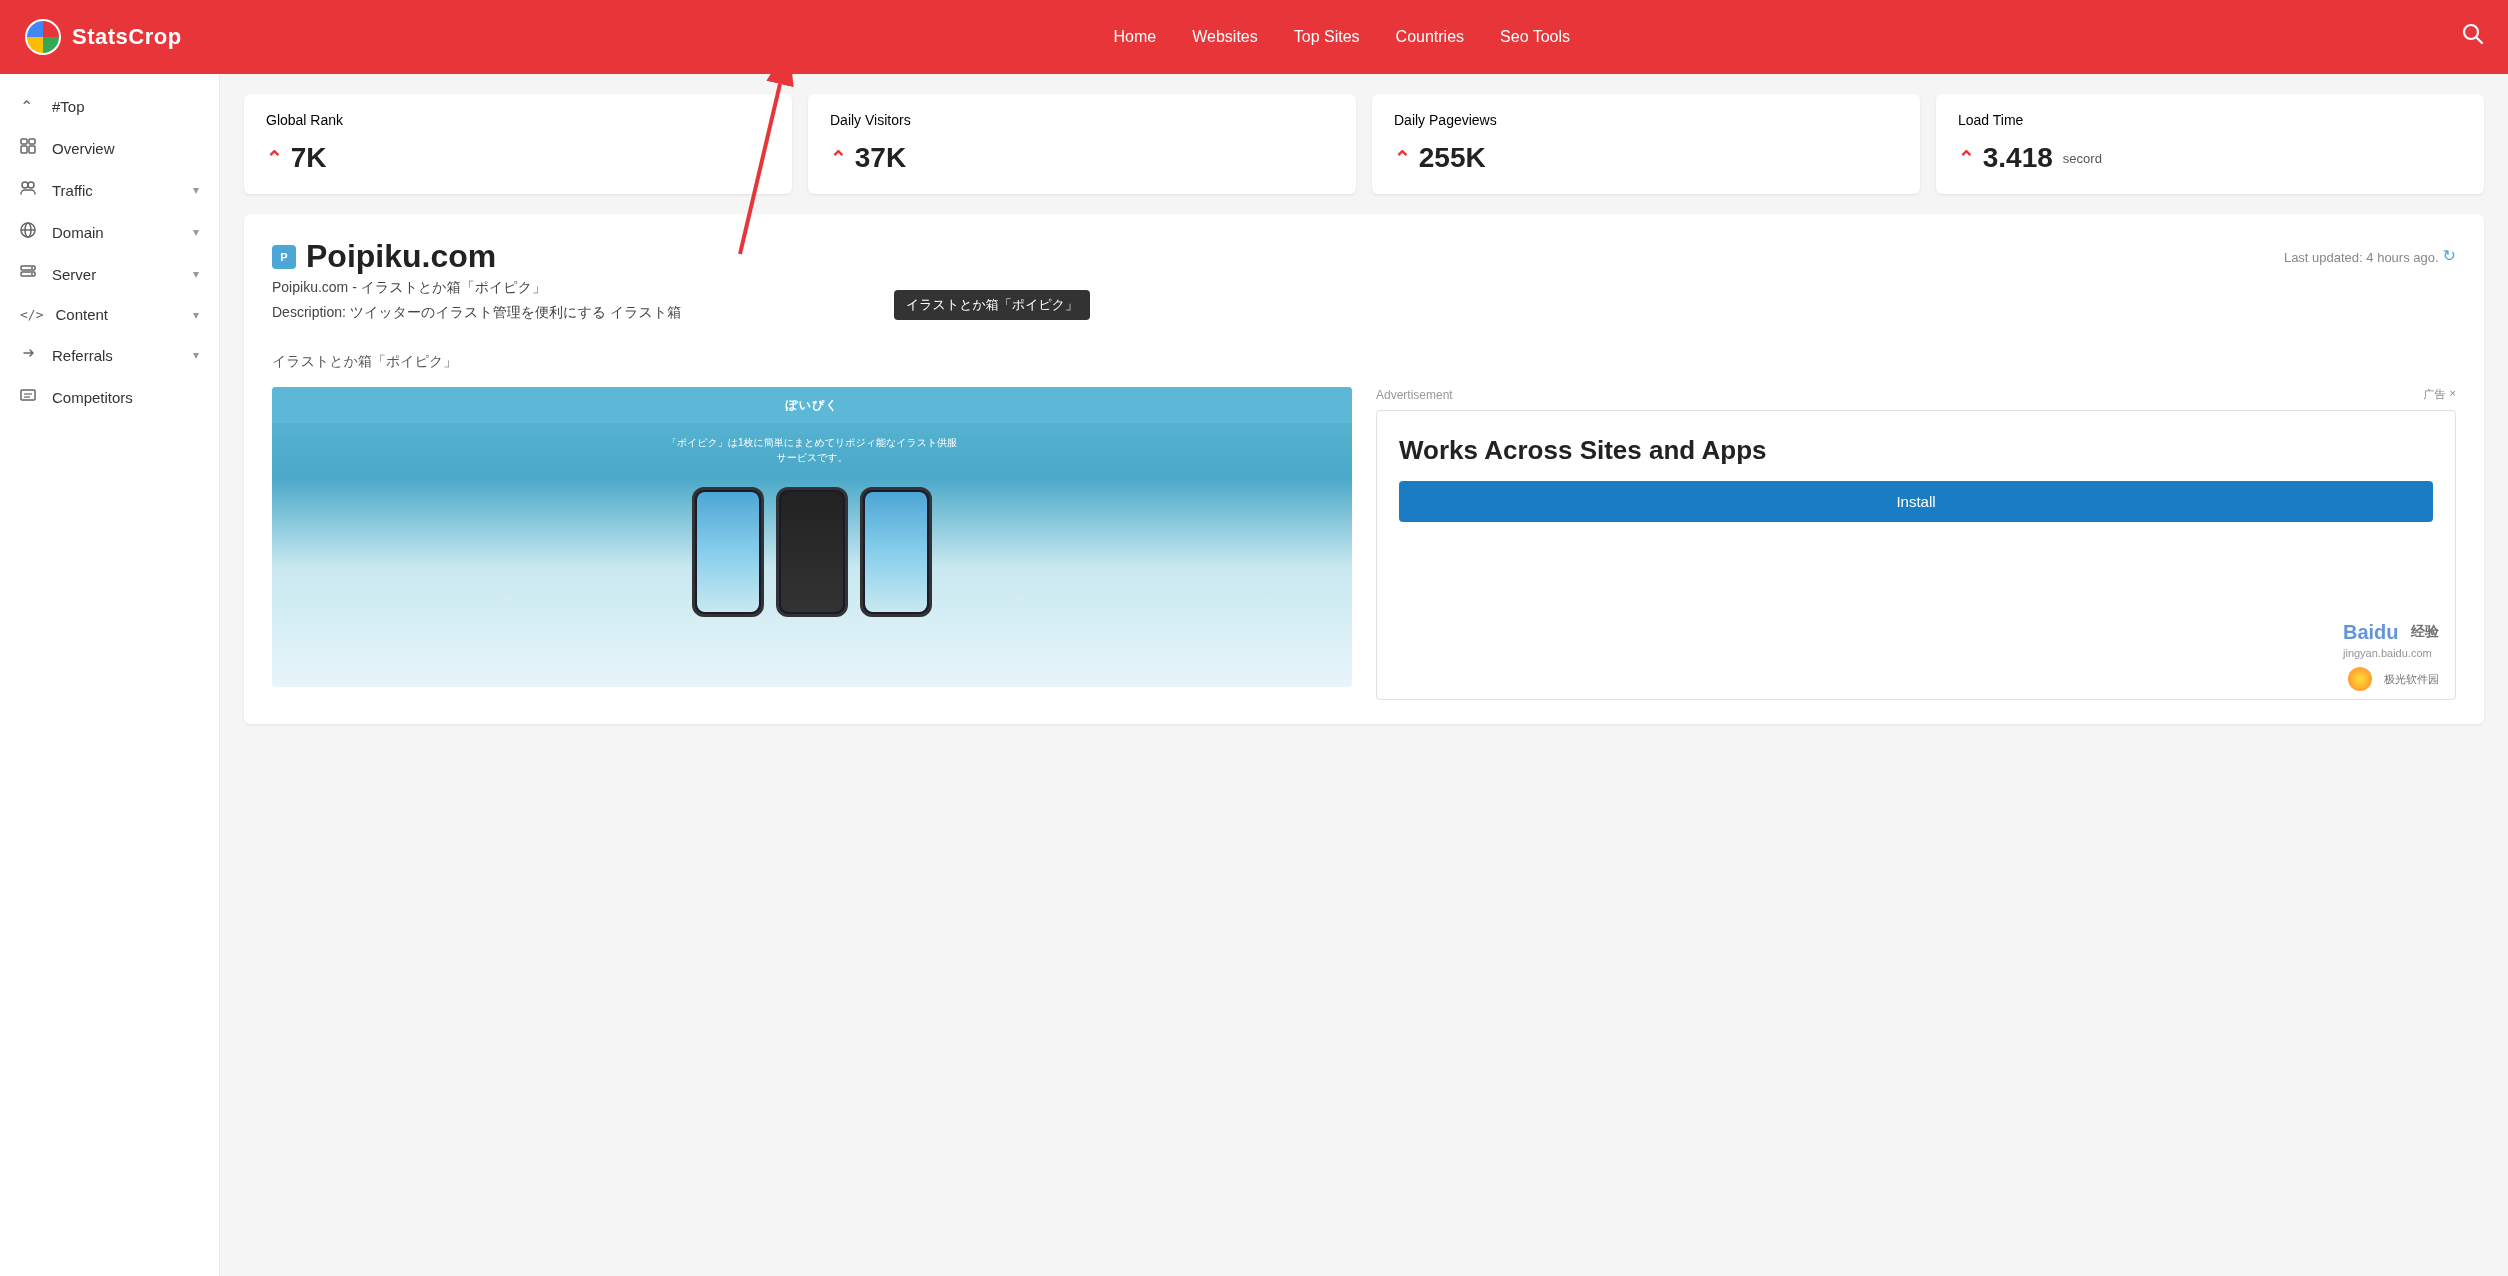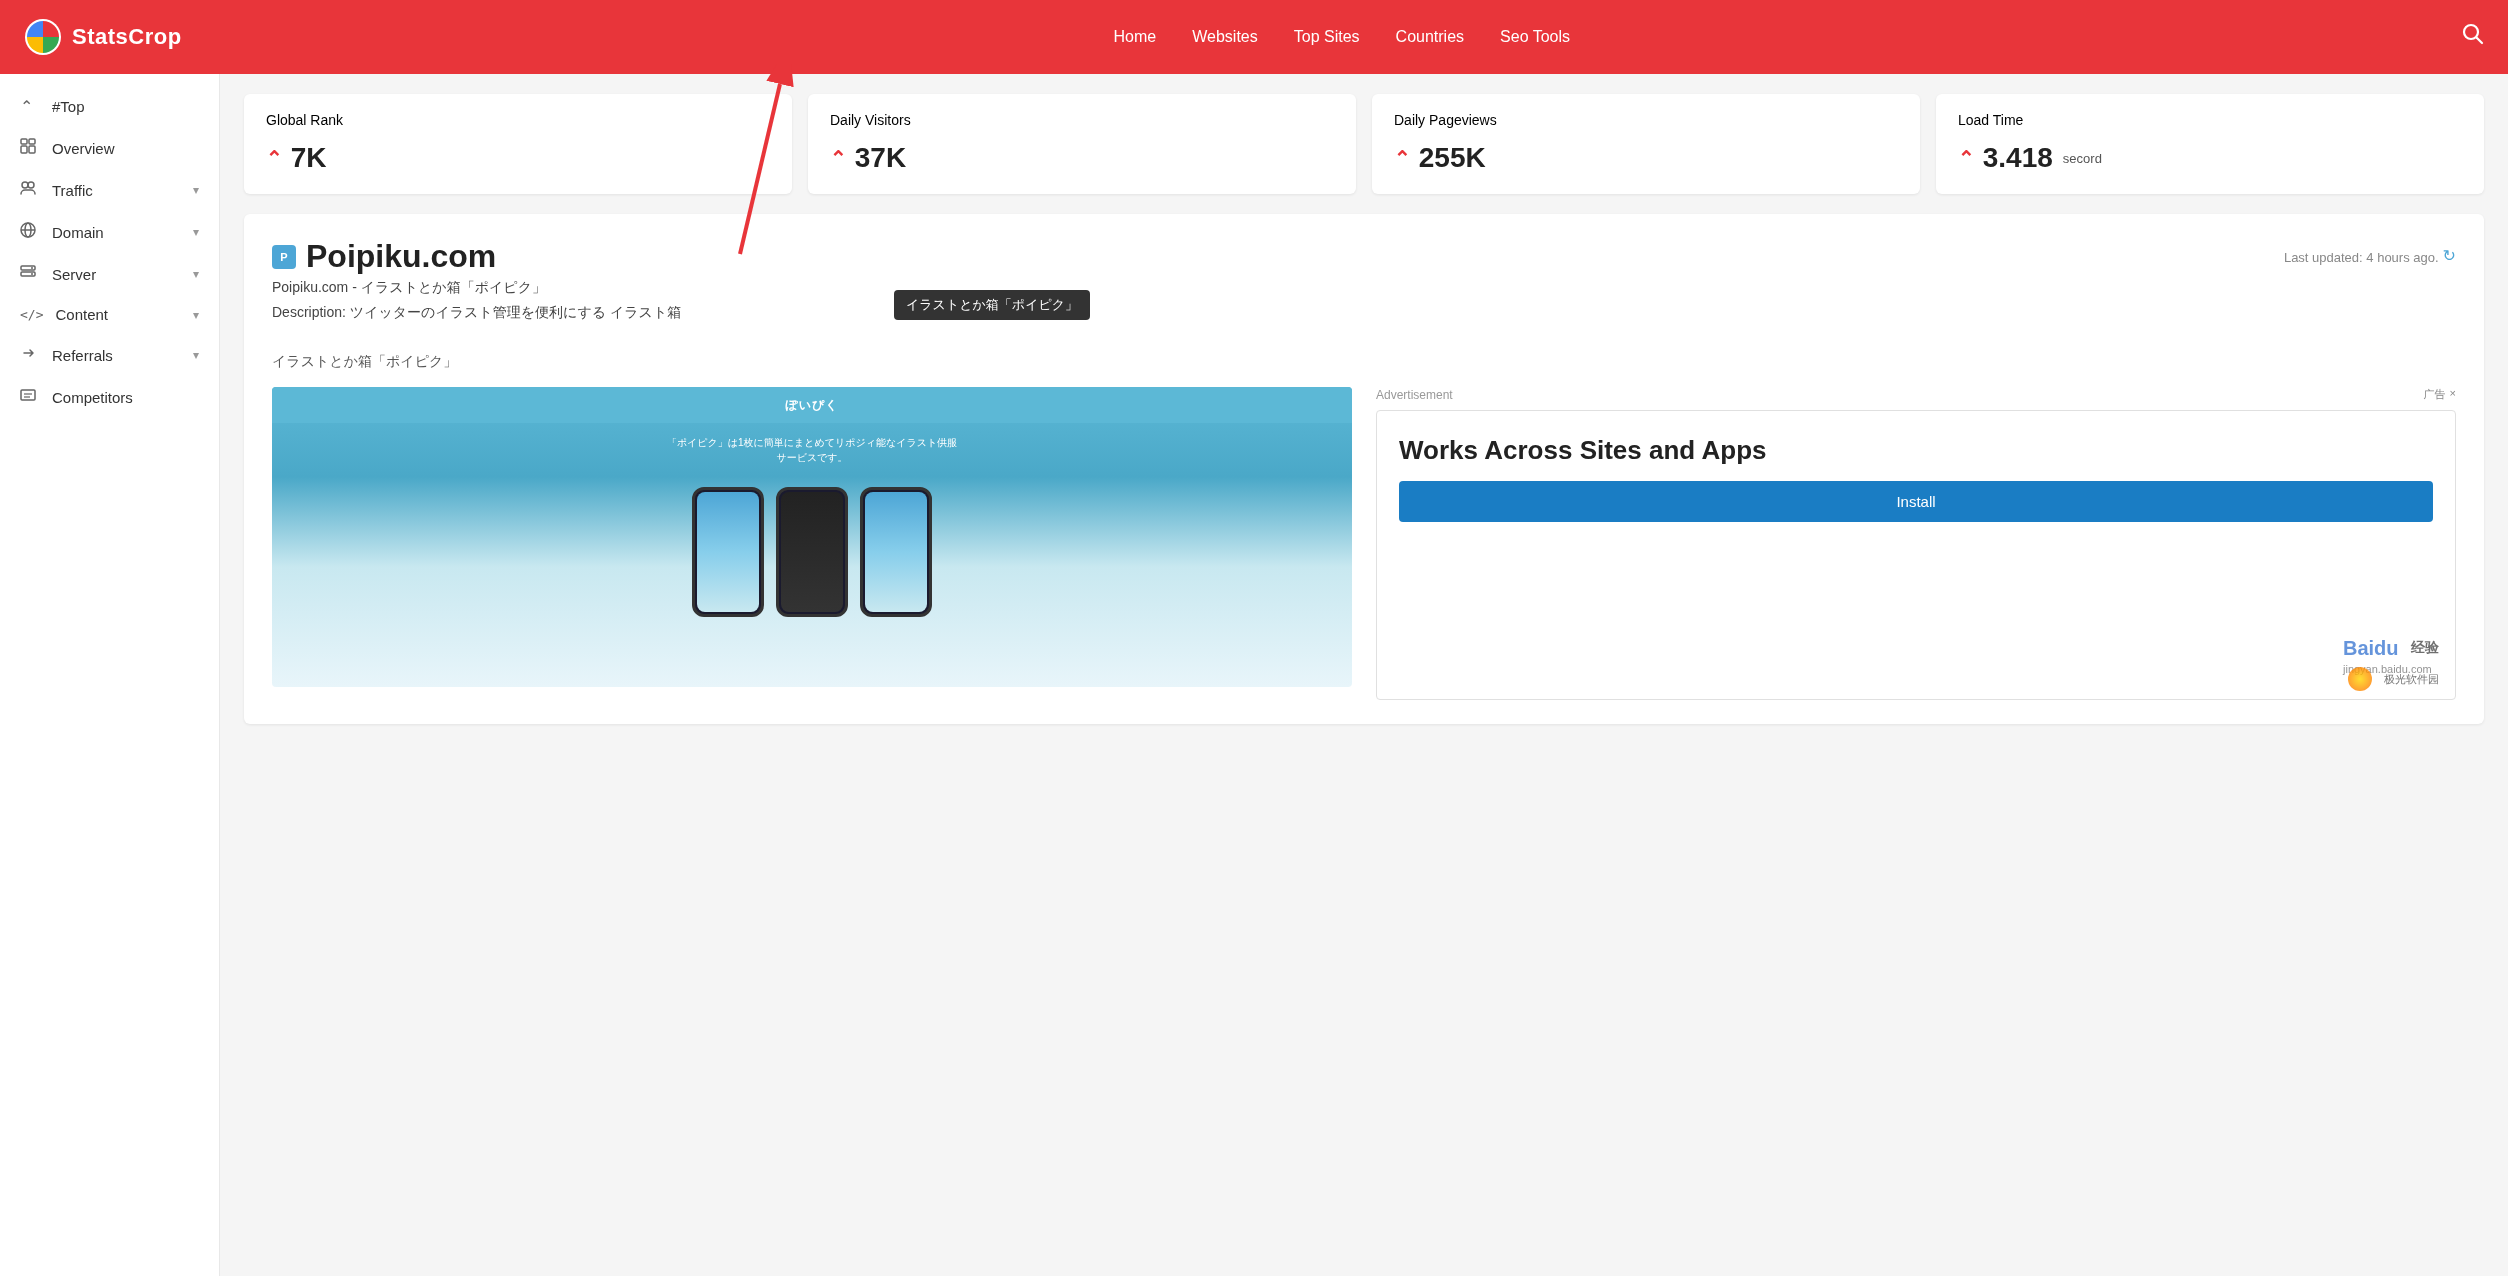--- a/index.html
+++ b/index.html
@@ -523,21 +523,21 @@
             <div class="ad-controls">
               <span>广告</span>
               <span>×</span>
             </div>
           </div>
           <div class="ad-box">
             <div class="ad-headline">Works Across Sites and Apps</div>
             <button class="ad-button">Install</button>
 
             
-            <div style="position:absolute; bottom:24px; right:16px; opacity:0.7;">
+            <div style="position:absolute; bottom:40px; right:16px; opacity:0.7;">
               <div style="font-size:26px; font-weight:700; color:#2468cc; display:flex; align-items:center; gap:4px;">
                 <svg width="60" height="30" viewBox="0 0 120 50">
                   <text x="0" y="38" font-size="40" font-weight="900" fill="#2468cc" font-family="Arial">Baidu</text>
                 </svg>
                 <span style="font-size:14px; color:#333; margin-left:4px;">经验</span>
               </div>
               <div style="font-size:11px; color:#666;">jingyan.baidu.com</div>
             </div>
             <div style="position:absolute; bottom:8px; right:16px; display:flex; align-items:center; gap:12px; opacity:0.8;">
               <div style="width:24px; height:24px; background: radial-gradient(circle, #ffd700, #ff6600); border-radius:50%;"></div>

